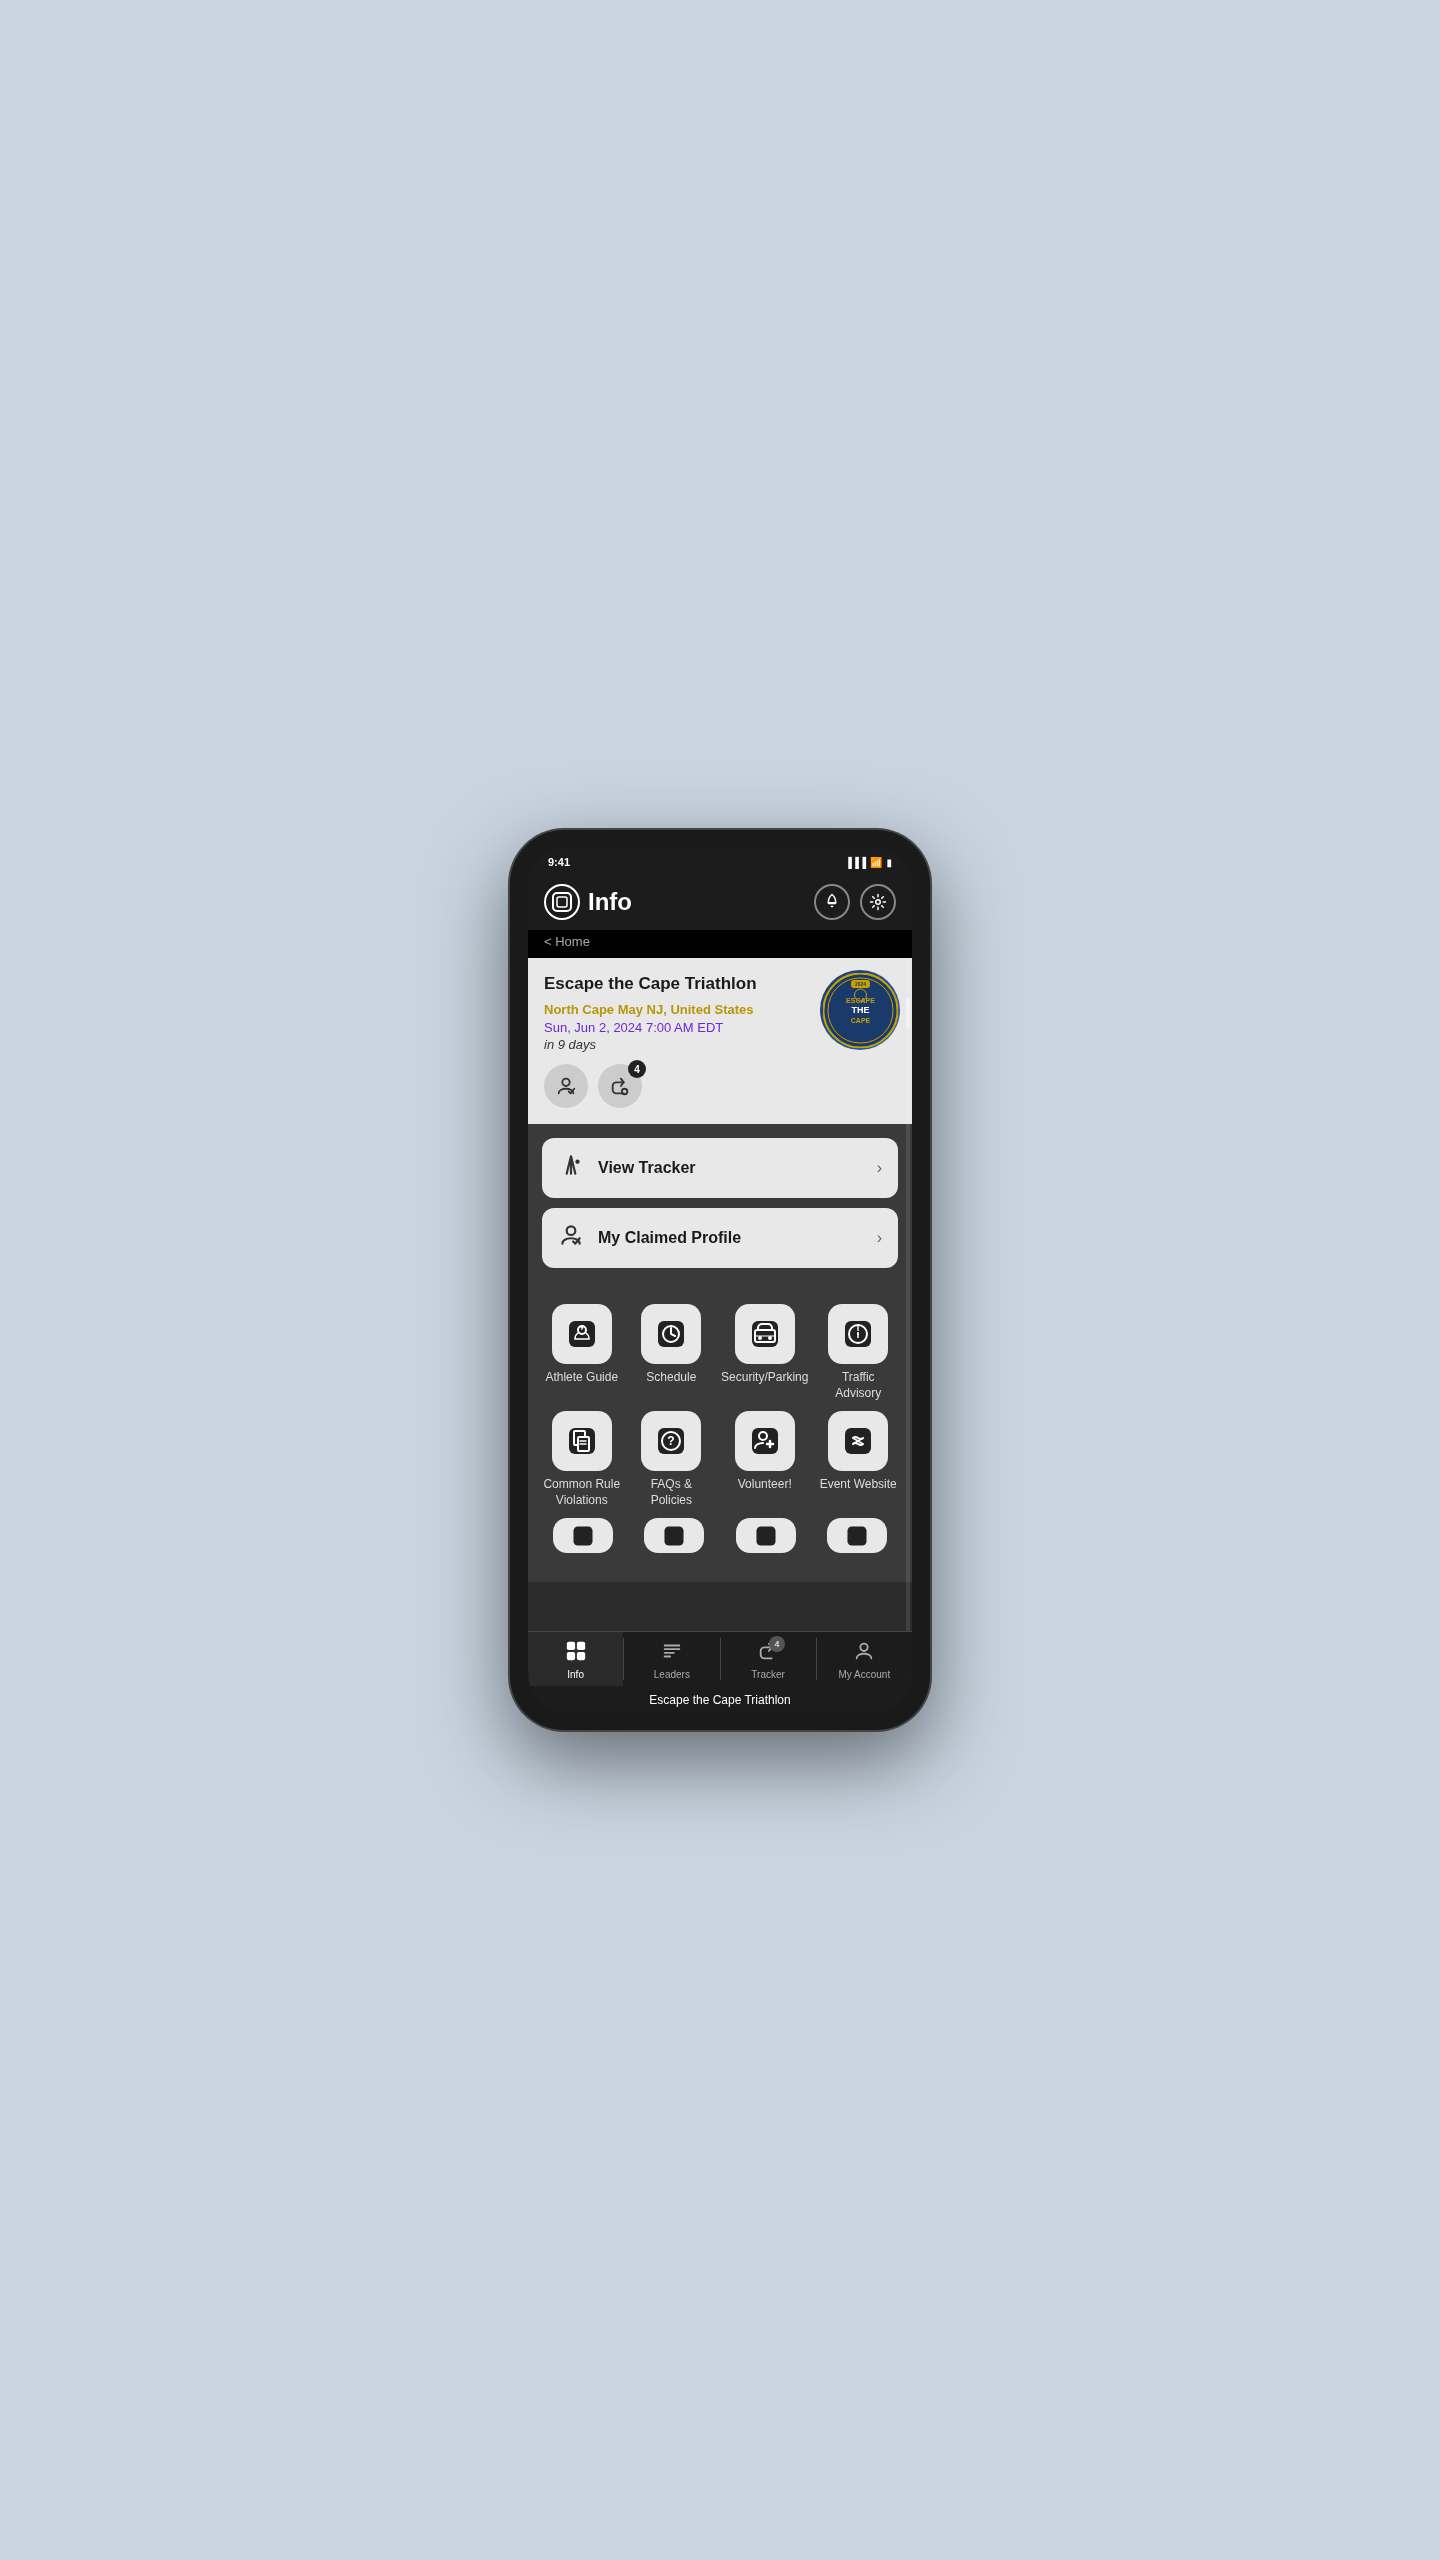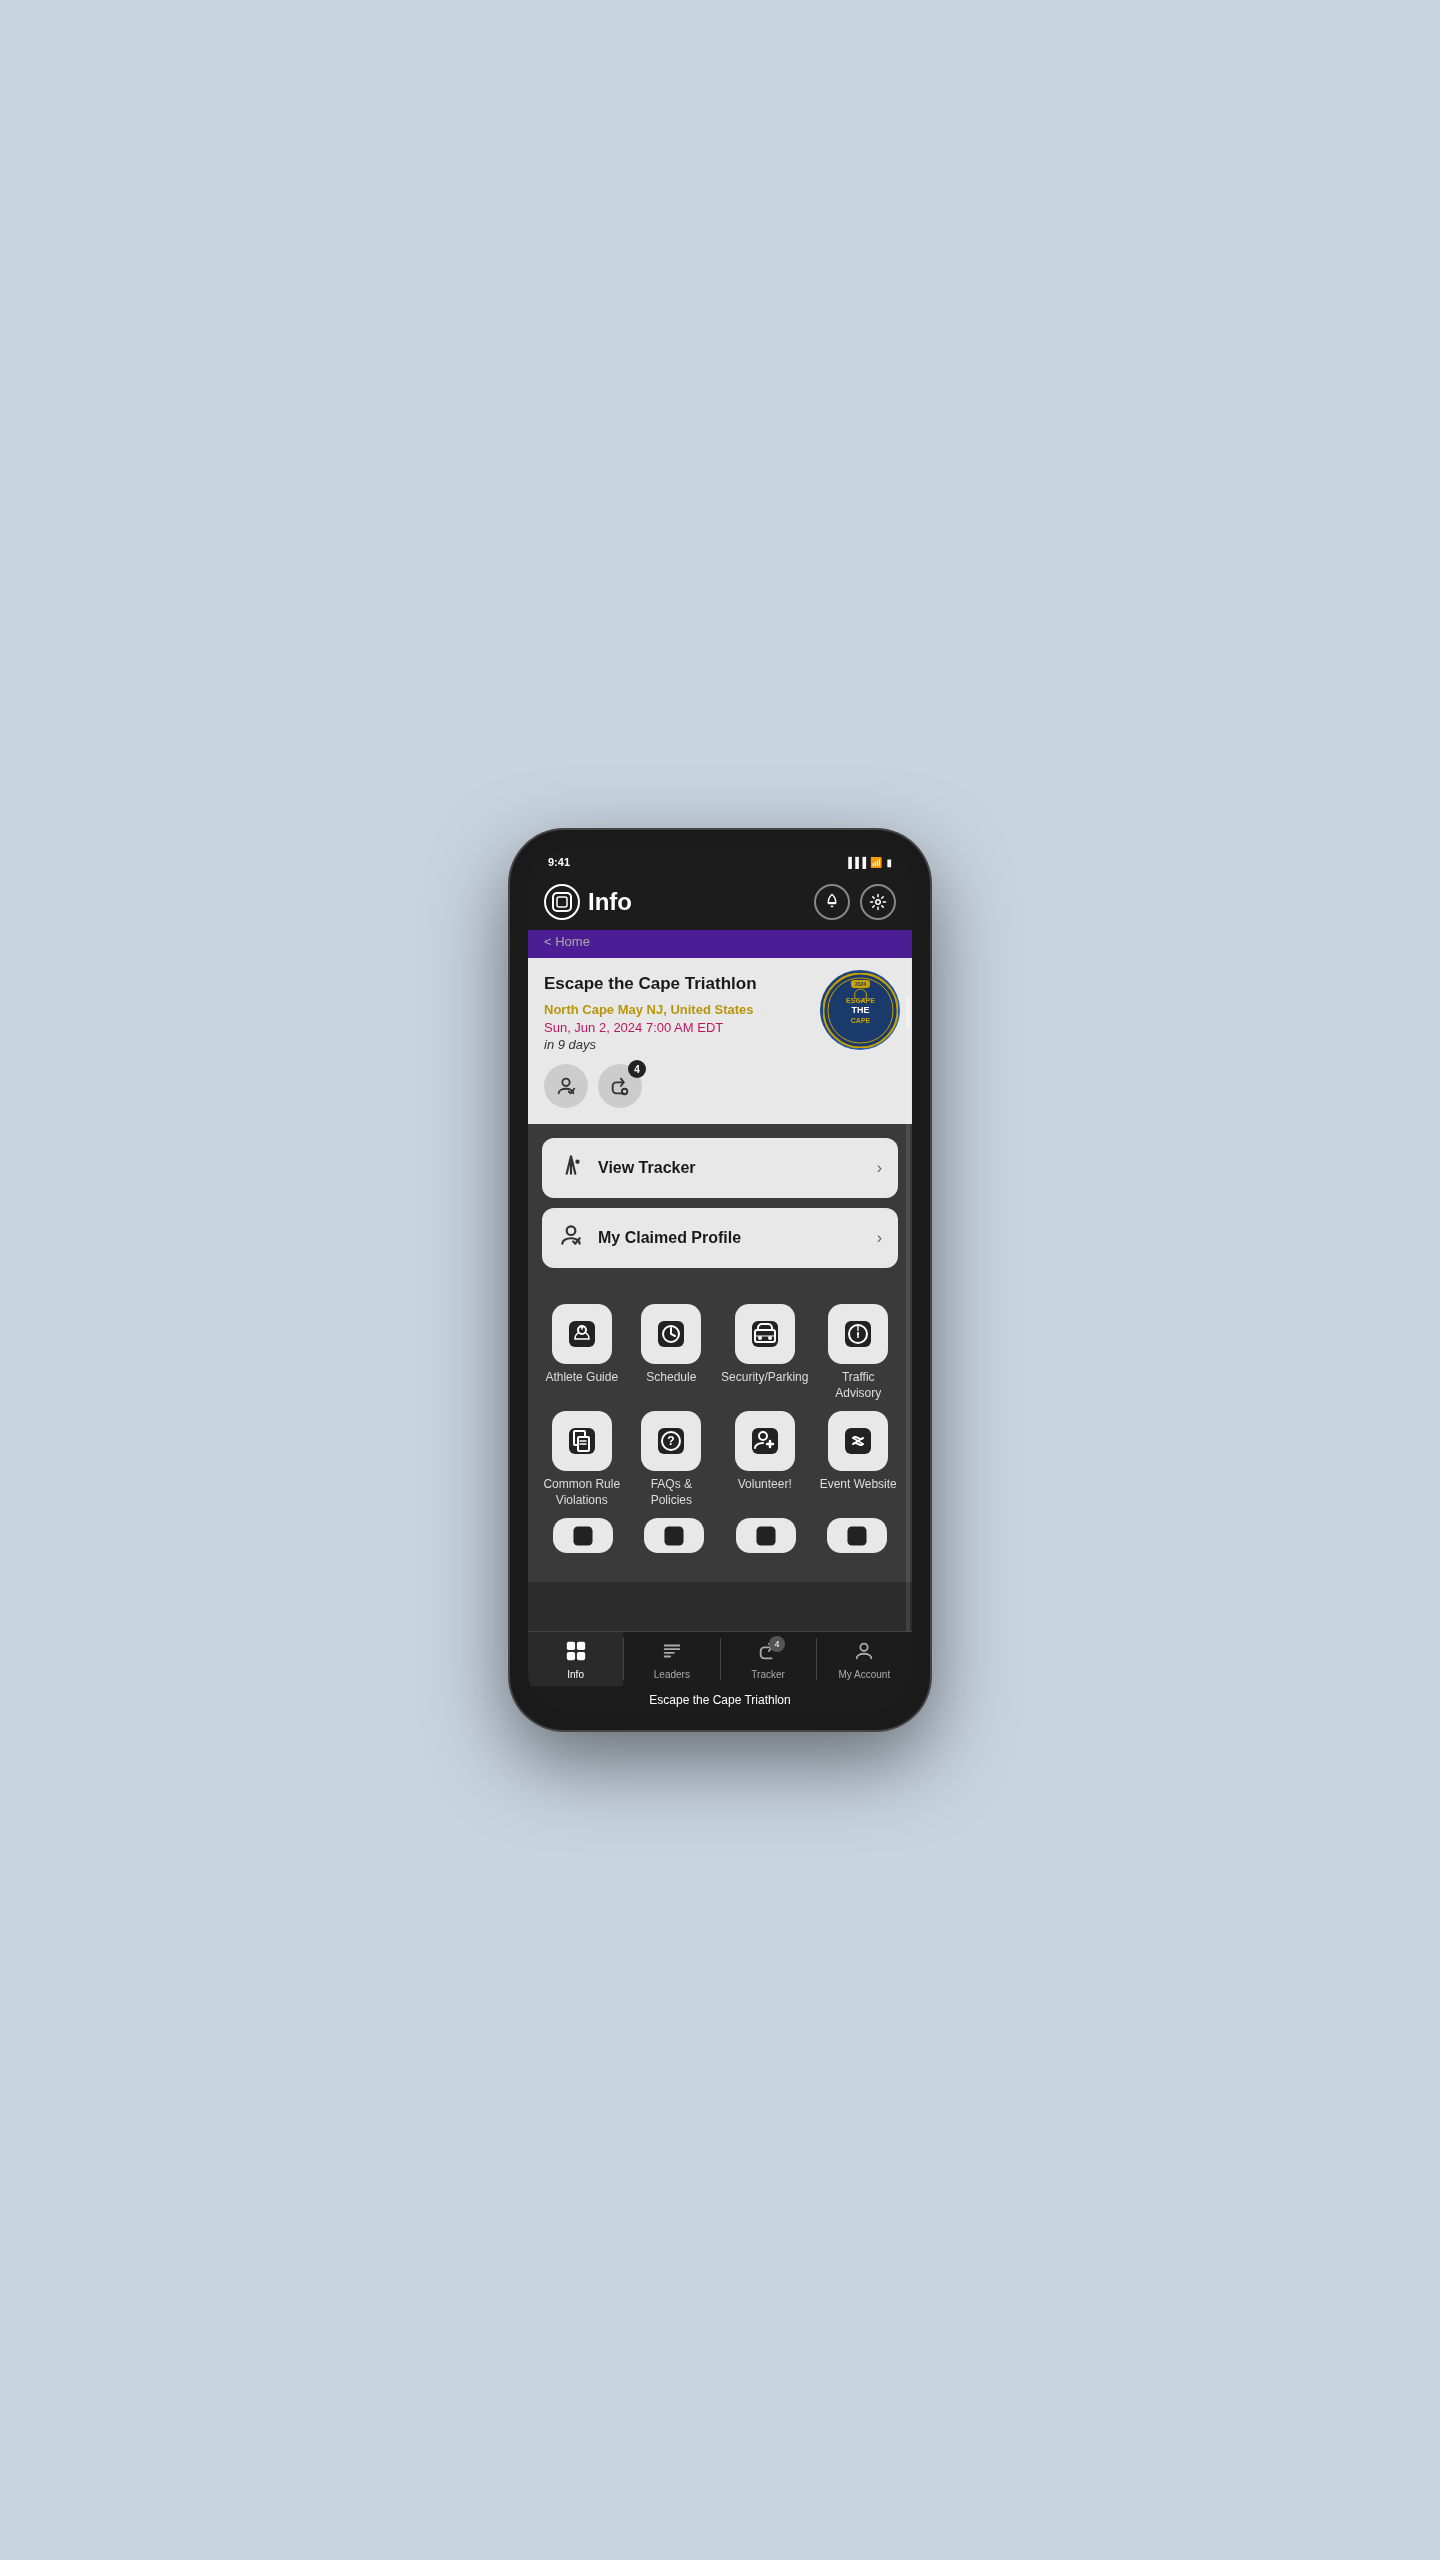--- a/index.html
+++ b/index.html
@@ -107,21 +107,21 @@
       display: flex;
       align-items: center;
       justify-content: center;
       color: white;
       font-size: 16px;
       cursor: pointer;
     }
 
     
     .breadcrumb {
-      background: #4c1d95;
+      background: #000000;
       padding: 2px 16px 8px;
       flex-shrink: 0;
     }
 
     .breadcrumb a {
       color: #aaa;
       font-size: 13px;
       text-decoration: none;
     }
 
@@ -151,21 +151,21 @@
 
     .event-location {
       color: #b8960a;
       font-size: 13px;
       font-weight: 700;
       margin-bottom: 3px;
     }
 
     .event-date {
       font-size: 13px;
-      color: #be185d;
+      color: #6d28d9;
       margin-bottom: 2px;
     }
 
     .event-countdown {
       font-size: 13px;
       color: #333;
       font-style: italic;
       margin-bottom: 12px;
     }
 

